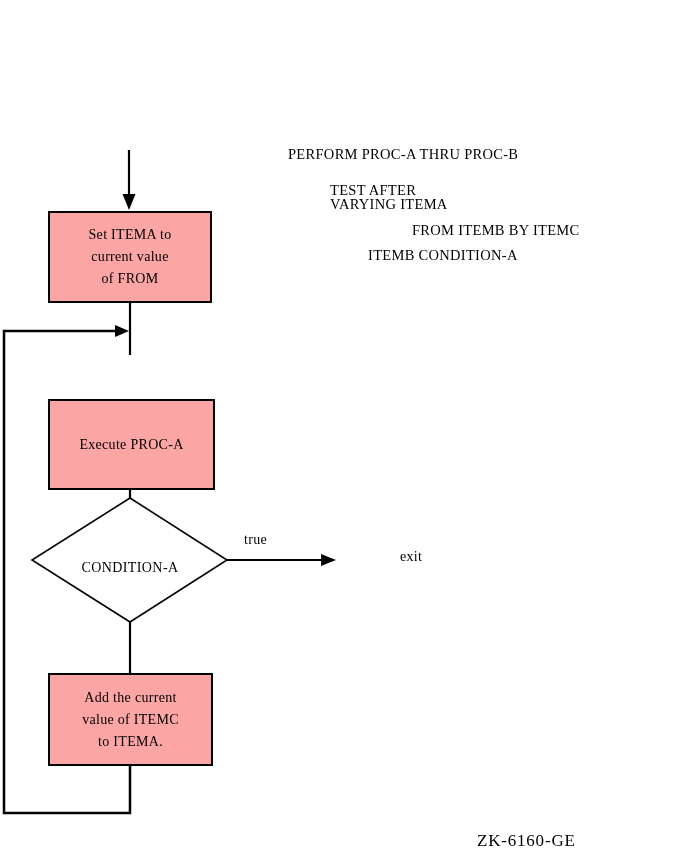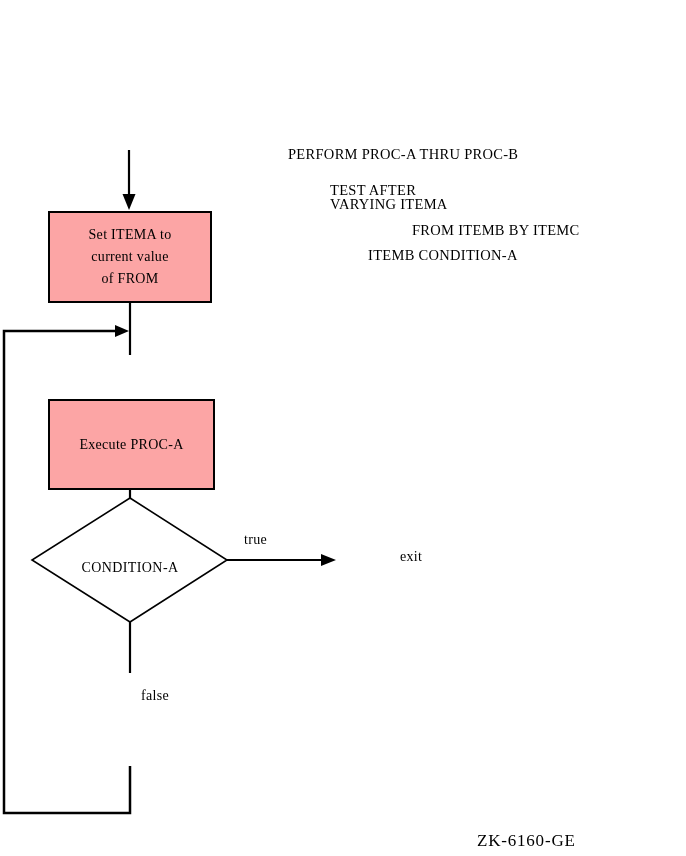--- a/index.html
+++ b/index.html
@@ -124,16 +124,21 @@
   <div class="flow-box box-execute">
     <div>Execute PROC-A</div>
   </div>
 
   <div class="diamond-label">CONDITION-A</div>
 
   <div class="edge-label label-true">true</div>
   <div class="edge-label label-exit">exit</div>
   <div class="edge-label label-false">false</div>
 
+  <div class="flow-box box-add">
+    <div>Add the current</div>
+    <div>value of ITEMC</div>
+    <div>to ITEMA.</div>
+  </div>
 
   <div class="figure-code">ZK-6160-GE</div>
 
 </div>
 
 </body></html>

